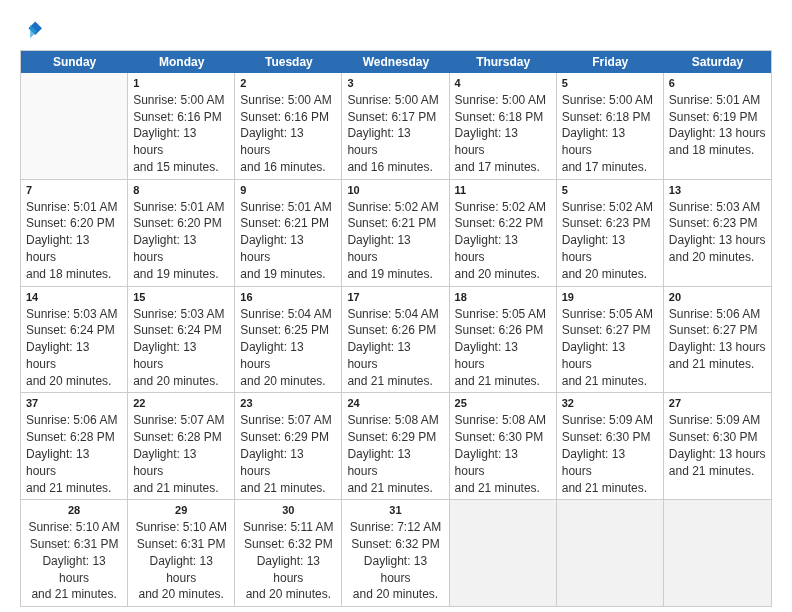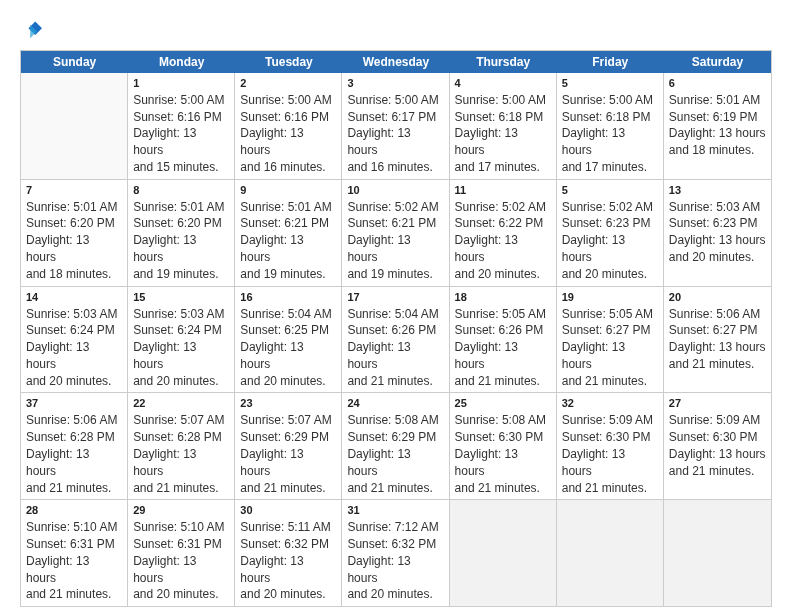--- a/index.html
+++ b/index.html
@@ -77,20 +77,21 @@
       flex-direction: column;
     }
     .cal-row {
       display: grid;
       grid-template-columns: repeat(7, 1fr);
       flex: 1;
       border-bottom: 1px solid #ccc;
     }
     .cal-row:last-child {
       border-bottom: none;
+      text-align: center;
     }
     .cal-cell {
       border-right: 1px solid #ccc;
       padding: 3px 5px;
       font-size: 9.5px;
       color: #333;
       line-height: 1.35;
       background: #fff;
       vertical-align: top;
     }

